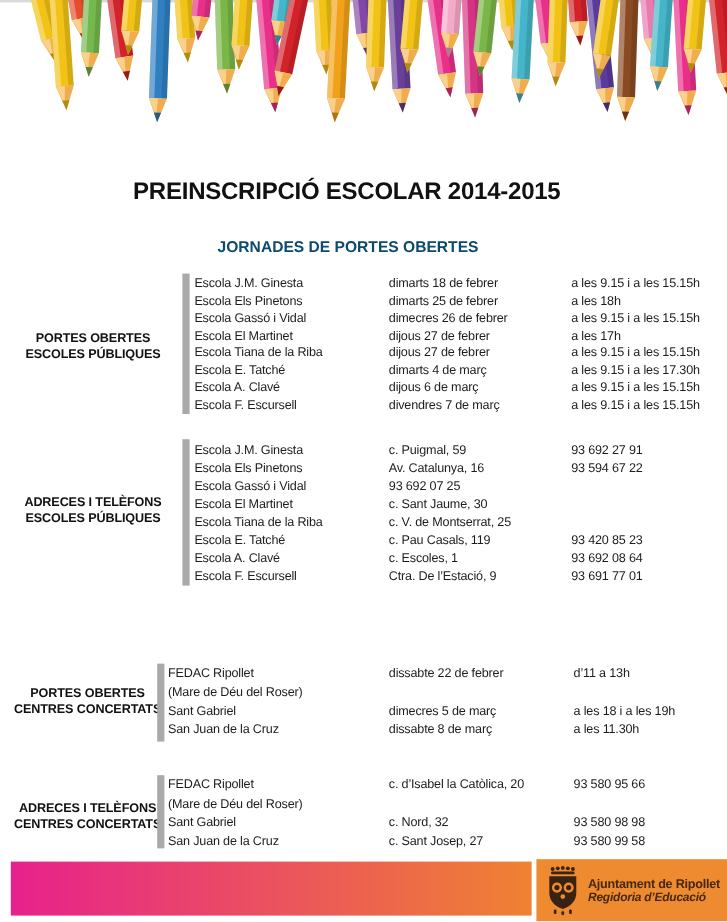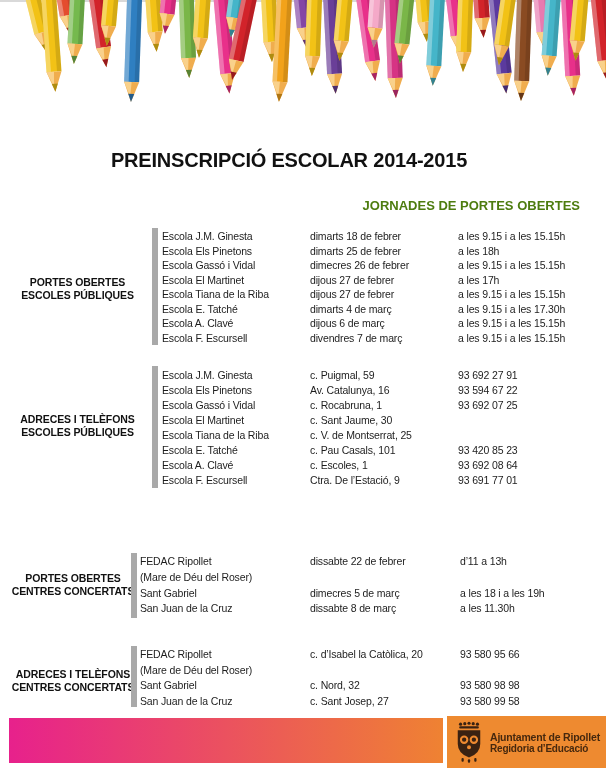--- a/index.html
+++ b/index.html
@@ -7,64 +7,64 @@
     position:relative;width:606px;height:768px;background:#fff;overflow:hidden;
     font-family:"Liberation Sans",sans-serif;color:#1d1d1d;
   }
   .top-line{position:absolute;top:0;left:0;width:606px;height:2px;background:#d9d9d9;}
   .pencils{position:absolute;top:0;left:0;}
   .title{
     position:absolute;top:149px;left:0;width:578px;text-align:center;
     font-size:20px;font-weight:700;letter-spacing:-0.2px;color:#111;
   }
   .subtitle{
-    position:absolute;top:198px;left:0;width:580px;text-align:right;
-    font-size:13px;font-weight:700;color:#4d7c0f;
+    position:absolute;top:198px;left:0;width:580px;text-align:center;
+    font-size:13px;font-weight:700;color:#0c4a6e;
   }
   .side-label{
     position:absolute;text-align:center;font-weight:700;font-size:10.5px;
     line-height:13px;color:#111;letter-spacing:-0.1px;
   }
   #lab1{top:276px;left:0;width:155px;}
   #lab2{top:413px;left:0;width:155px;}
   #lab3{top:572px;left:0;width:146px;}
   #lab4{top:668px;left:0;width:146px;}
   .vbar{position:absolute;width:6px;background:#a9a9a9;}
   #bar1{left:152px;top:228px;height:117px;}
   #bar2{left:152px;top:366px;height:122px;}
   #bar3{left:131px;top:553px;height:65px;}
   #bar4{left:131px;top:646px;height:61px;}
   .tbl{position:absolute;font-size:10.5px;letter-spacing:-0.15px;color:#1d1d1d;}
-  .row{display:flex;}
+  .row{display:flex;gap:14px;}
   .row>div{white-space:nowrap;}
   #tbl1{left:162px;top:229px;width:434px;}
   #tbl2{left:162px;top:368px;width:434px;}
   #tbl3{left:140px;top:554px;width:456px;}
   #tbl4{left:140px;top:647px;width:456px;}
   #tbl1 .row{height:14.55px;line-height:14.55px;}
   #tbl2 .row{height:15.05px;line-height:15.05px;}
   #tbl3 .row{height:15.8px;line-height:15.8px;}
   #tbl4 .row{height:15.7px;line-height:15.7px;}
   #tbl1 .c1,#tbl2 .c1{width:148px;}
   #tbl1 .c2,#tbl2 .c2{width:138px;}
   #tbl3 .c1,#tbl4 .c1{width:170px;}
   #tbl3 .c2,#tbl4 .c2{width:140px;}
-  .c3{flex:1;margin-left:10px;}
+  .c3{flex:1;}
   .grad-bar{
     position:absolute;left:9px;top:718px;width:434px;height:45px;
     background:linear-gradient(to right,#e7218c,#ef8232);
   }
   .footer-block{
     position:absolute;left:447px;top:716px;width:159px;height:52px;
     background:#ee8a30;display:flex;align-items:center;
   }
   .crest{margin-left:7px;flex:0 0 auto;}
   .footer-text{margin-left:6px;color:#46280e;}
   .ft1{font-size:10.5px;font-weight:700;line-height:12px;letter-spacing:-0.2px;}
-  .ft2{font-size:10px;font-weight:700;line-height:11px;letter-spacing:-0.2px;}
+  .ft2{font-size:10px;font-weight:700;line-height:11px;letter-spacing:-0.2px;font-style:italic;}
 </style>
 </head>
 <body>
 
 <div class="page">
   <div class="top-line"></div>
 
   <svg id="pencils" class="pencils" width="606" height="140" viewBox="0 0 606 140">
       <g transform="translate(30,-14) rotate(-14)">
         <path d="M-7.5,0 H7.5 V48 H-7.5 Z" fill="#f2c216"></path>
@@ -426,34 +426,33 @@
       <div class="c2">c. Puigmal, 59</div>
       <div class="c3">93 692 27 91</div>
     </div>
     <div class="row">
       <div class="c1">Escola Els Pinetons</div>
       <div class="c2">Av. Catalunya, 16</div>
       <div class="c3">93 594 67 22</div>
     </div>
     <div class="row">
       <div class="c1">Escola Gassó i Vidal</div>
-      <div class="c2">c. Rocabruna, 1</div>
       <div class="c3">93 692 07 25</div>
     </div>
     <div class="row">
       <div class="c1">Escola El Martinet</div>
       <div class="c2">c. Sant Jaume, 30</div>
     </div>
     <div class="row">
       <div class="c1">Escola Tiana de la Riba</div>
       <div class="c2">c. V. de Montserrat, 25</div>
     </div>
     <div class="row">
       <div class="c1">Escola E. Tatché</div>
-      <div class="c2">c. Pau Casals, 101</div>
+      <div class="c2">c. Pau Casals, 119</div>
       <div class="c3">93 420 85 23</div>
     </div>
     <div class="row">
       <div class="c1">Escola A. Clavé</div>
       <div class="c2">c. Escoles, 1</div>
       <div class="c3">93 692 08 64</div>
     </div>
     <div class="row">
       <div class="c1">Escola F. Escursell</div>
       <div class="c2">Ctra. De l’Estació, 9</div>

